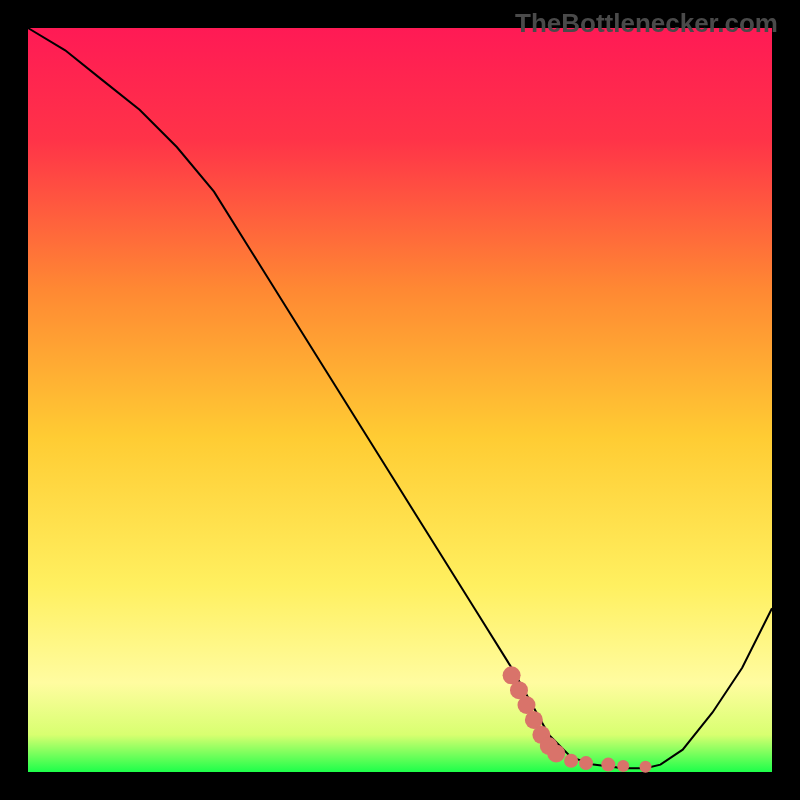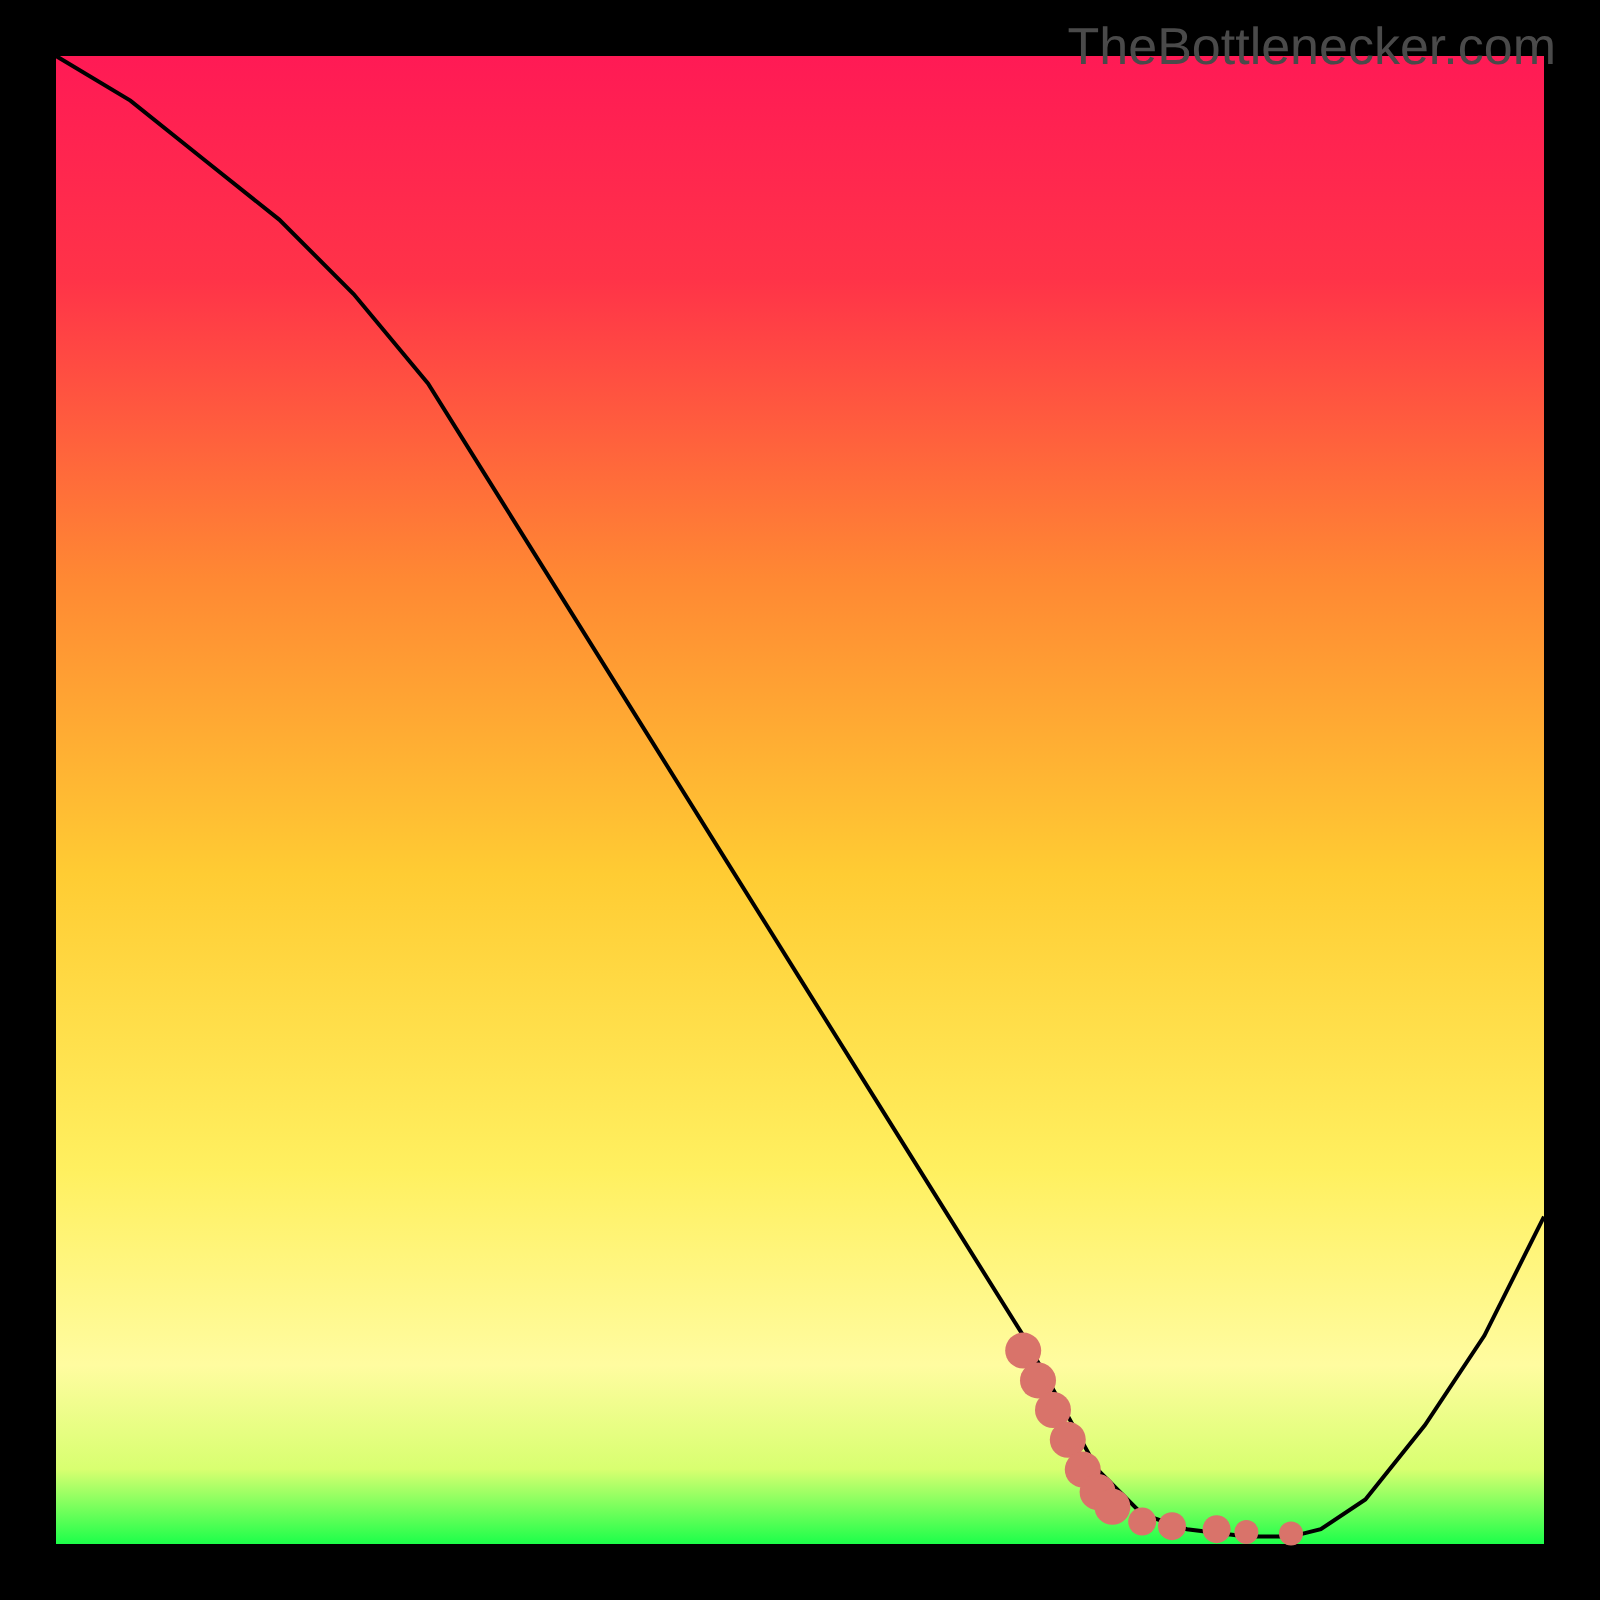--- a/index.html
+++ b/index.html
@@ -15,21 +15,21 @@
     width: 800px;
     height: 800px;
     position: relative;
   }
   .watermark {
     position: absolute;
     top: 8px;
     right: 22px;
     color: #4a4a4a;
     font-size: 26px;
-    font-weight: normal;
+    font-weight: bold;
     z-index: 10;
   }
   svg {
     display: block;
   }
 </style>
 </head>
 <body>
 
 <div class="container">

